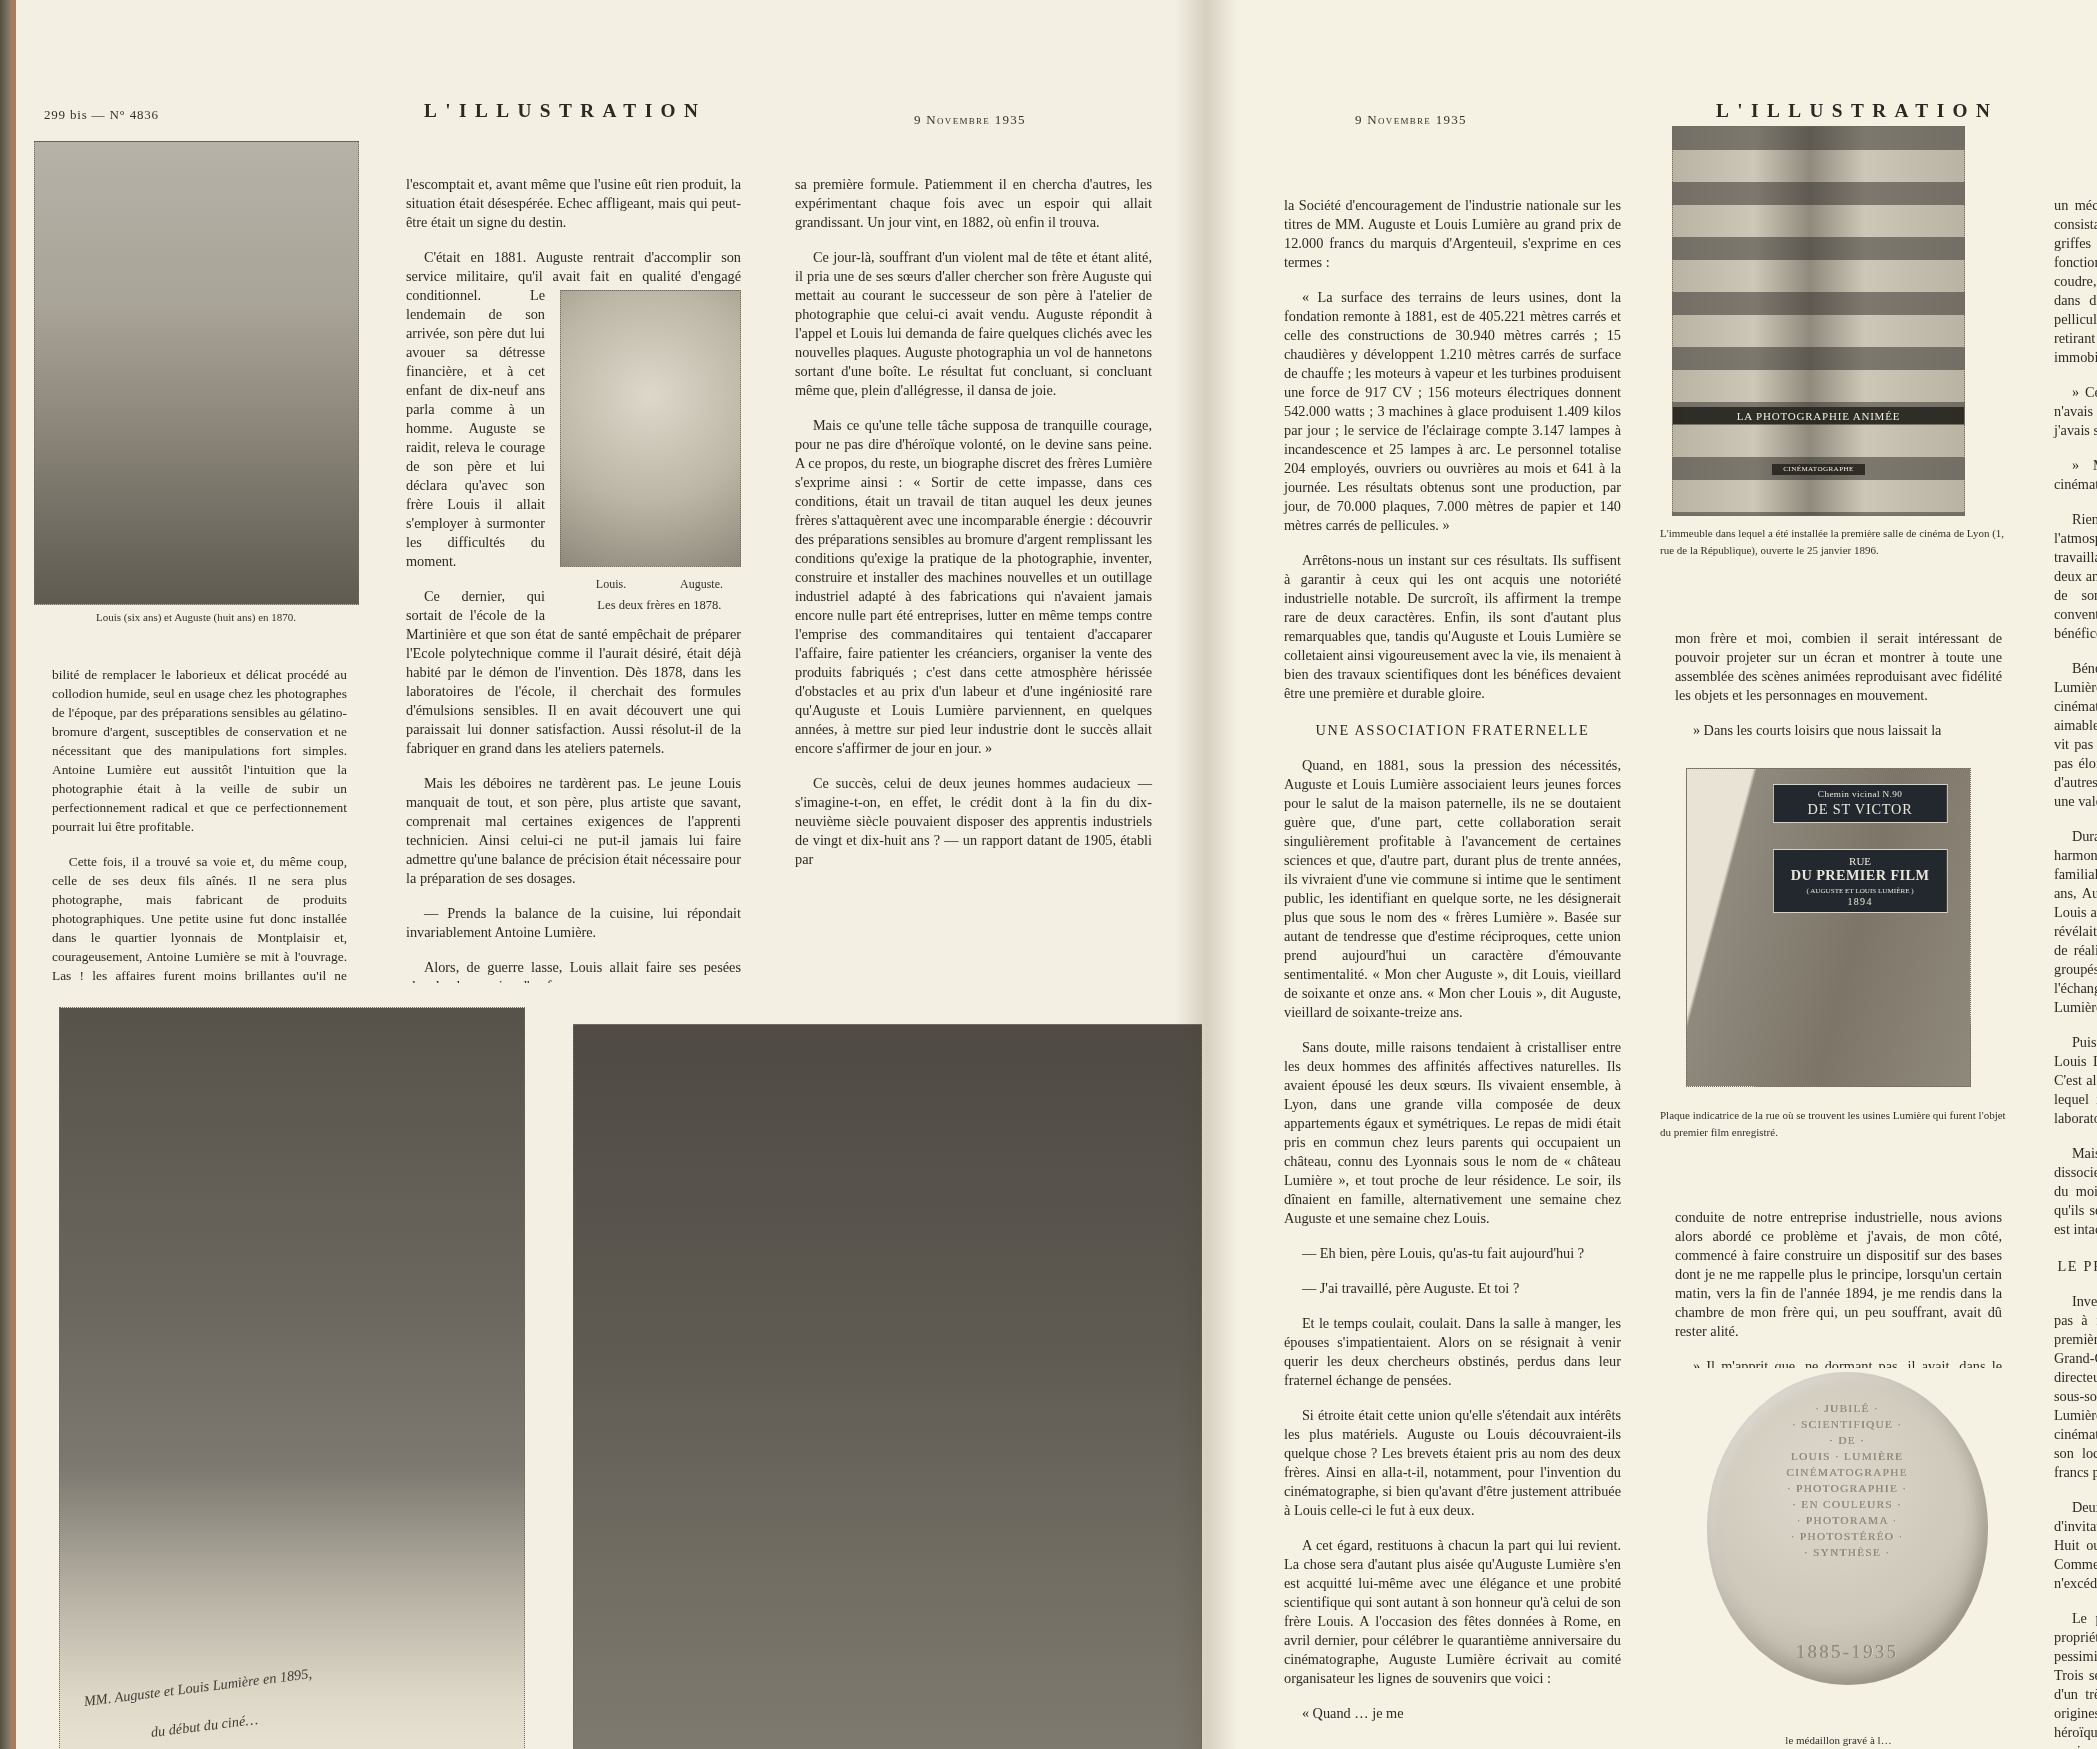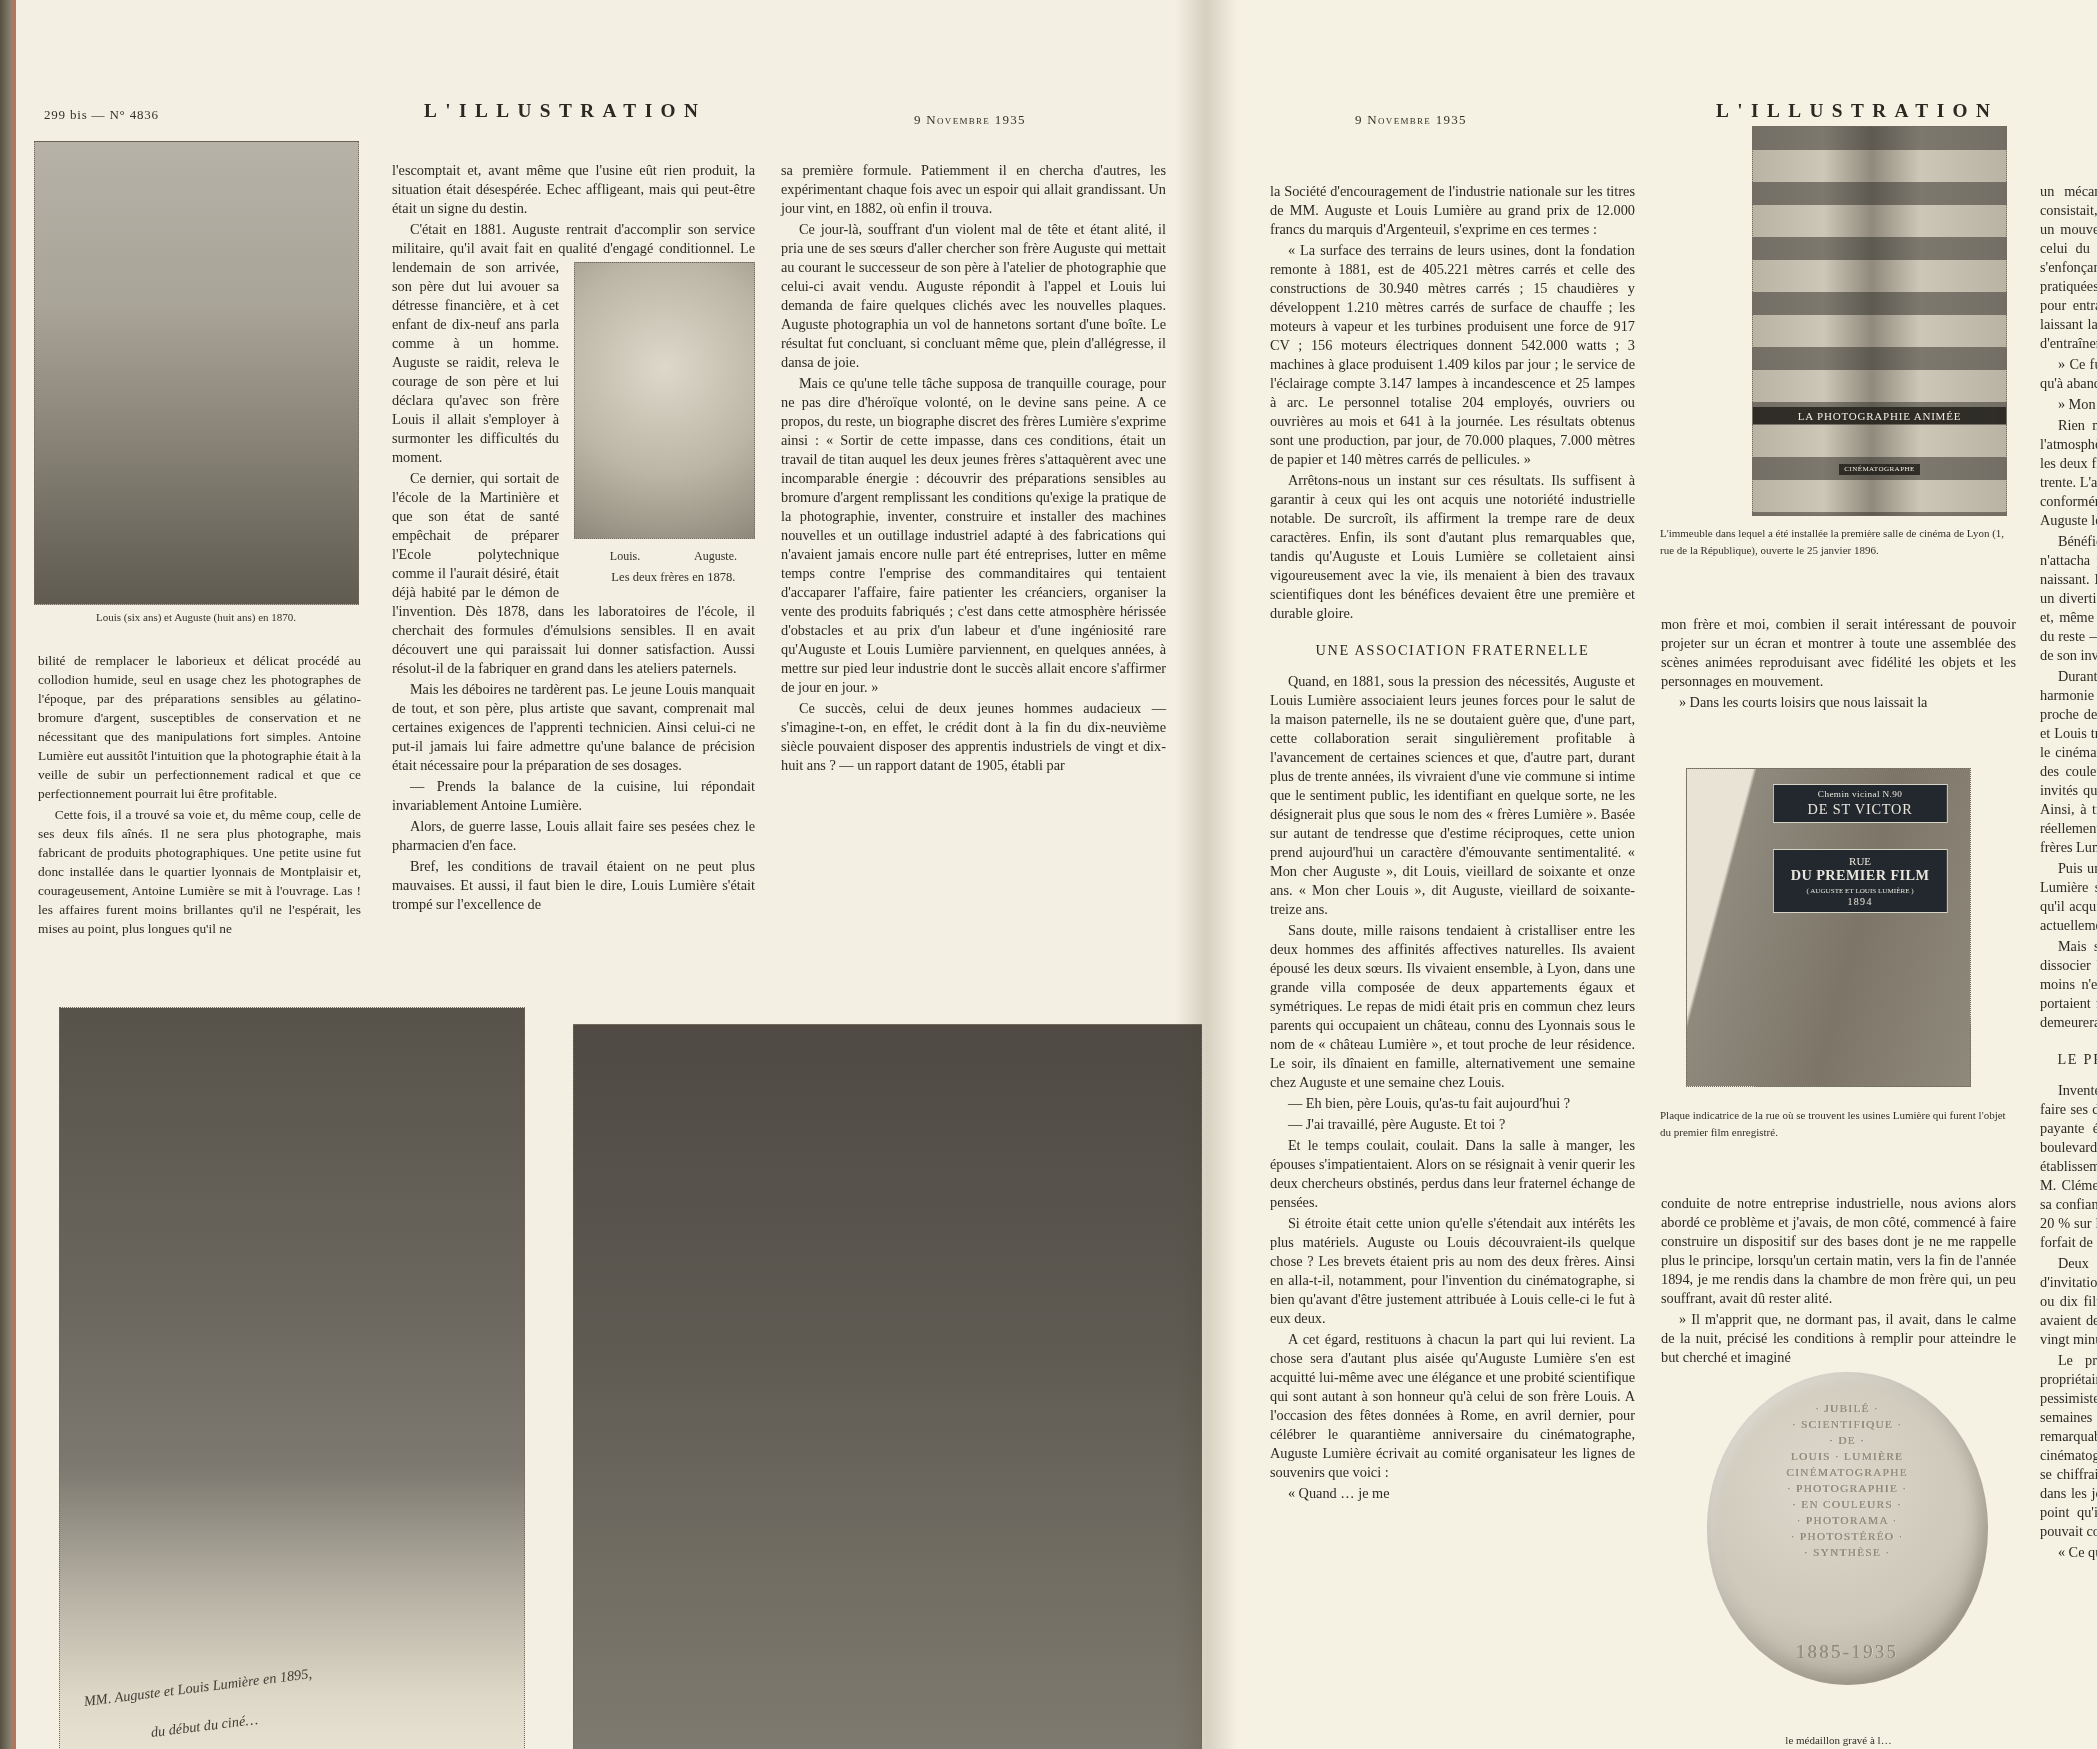--- a/index.html
+++ b/index.html
@@ -8,21 +8,21 @@
   #right-half{position:absolute;left:1204px;top:0;width:1235px;height:1750px;background:#f5f1e3;}
   #spine-dark{position:absolute;left:0;top:0;width:11px;height:1750px;background:linear-gradient(90deg,#55503f,#8a8373);}
   #spine-line{position:absolute;left:11px;top:0;width:5px;height:1750px;background:#9b5a3c;opacity:.8;}
   #gutter{position:absolute;left:1175px;top:0;width:63px;height:1750px;background:linear-gradient(90deg,rgba(70,60,35,0),rgba(70,60,35,.18),rgba(70,60,35,0));}
 
   .hdr-side{position:absolute;font-size:13px;color:#35322a;letter-spacing:0.8px;}
   .hdr-date{font-variant:small-caps;letter-spacing:1.3px;}
   .masthead{position:absolute;font-size:19.3px;font-weight:bold;letter-spacing:8.4px;color:#2c2923;text-align:left;}
 
   .col{position:absolute;text-align:justify;color:#2c2a24;overflow:hidden;}
-  .col p{margin:2px;text-indent:1.25em;font-size:14.3px;line-height:19px;}
+  .col p{margin:16px;text-indent:1.25em;font-size:14.3px;line-height:19px;}
   .col p.noind{text-indent:0;}
   .colhead{font-size:12.6px;letter-spacing:1.7px;text-align:center;text-indent:0 !important;margin:17.6px 0 12.6px 0 !important;color:#2c2a24;}
 
   .photo{position:absolute;border:1.3px dotted #6f6a5d;box-sizing:border-box;}
   .caption{position:absolute;font-size:11px;line-height:17px;color:#33302a;}
   .cap-center{text-align:center;}
 
   
   .inset{float:right;width:181px;margin:4.2px 0 5.9px 15px;}
   .inset-img{width:100%;height:277px;border:1.3px dotted #6f6a5d;box-sizing:border-box;
@@ -33,21 +33,21 @@
   
   #photo-children{left:34px;top:141px;width:325px;height:464px;
      background:linear-gradient(180deg,#b7b2a7 0%,#a9a498 35%,#8b8679 62%,#6e6a5f 86%,#5f5b51 100%);}
   #photo-bottom-a{left:59px;top:1007px;width:466px;height:743px;
      background:linear-gradient(180deg,#57534b 0%,#6b675e 40%,#7d7970 62%,#b9b4a6 80%,#ded8c8 93%,#e7e1d1 100%);}
   #photo-bottom-b{left:573px;top:1024px;width:629px;height:726px;
      background:linear-gradient(180deg,#4f4b44 0%,#5f5b53 45%,#716d63 75%,#7e7a6f 100%);border-top-style:solid;}
   .slant-cap{position:absolute;font-style:italic;font-size:14.3px;color:#403c33;transform:rotate(-7deg);transform-origin:left bottom;white-space:nowrap;}
 
   
-  #photo-building{left:1752px;top:126px;width:255px;height:390px;
+  #photo-building{left:1672px;top:126px;width:293px;height:390px;
      background:
        repeating-linear-gradient(180deg,rgba(45,42,38,.50) 0 23.5px,rgba(0,0,0,0) 23.5px 55px),
        linear-gradient(90deg,#b9b3a4 0%,#cdc7b7 28%,#8f8a7c 47%,#cdc7b7 66%,#b9b3a4 100%);}
   .bsign{position:absolute;left:0;width:100%;text-align:center;color:#f1ece0;background:rgba(38,35,30,.88);font-size:11px;letter-spacing:0.8px;}
   #bsign1{bottom:91px;padding:2.5px 0;}
   #bsign2{bottom:40px;left:34%;width:32%;font-size:7.1px;padding:1.7px 0;letter-spacing:0.4px;}
   #photo-plaque{left:1686px;top:768px;width:285px;height:319px;
      background:linear-gradient(105deg,#e8e3d4 0%,#e8e3d4 18%,#8f8a7e 19%,#7d7568 58%,#8f897c 100%);}
   .plate{position:absolute;left:50%;transform:translateX(-32%);background:#23282e;color:#e8e6dc;text-align:center;border:1.7px solid #d7d4c8;box-sizing:border-box;}
   #plate1{top:15px;width:62%;padding:4.2px 2.5px;}

